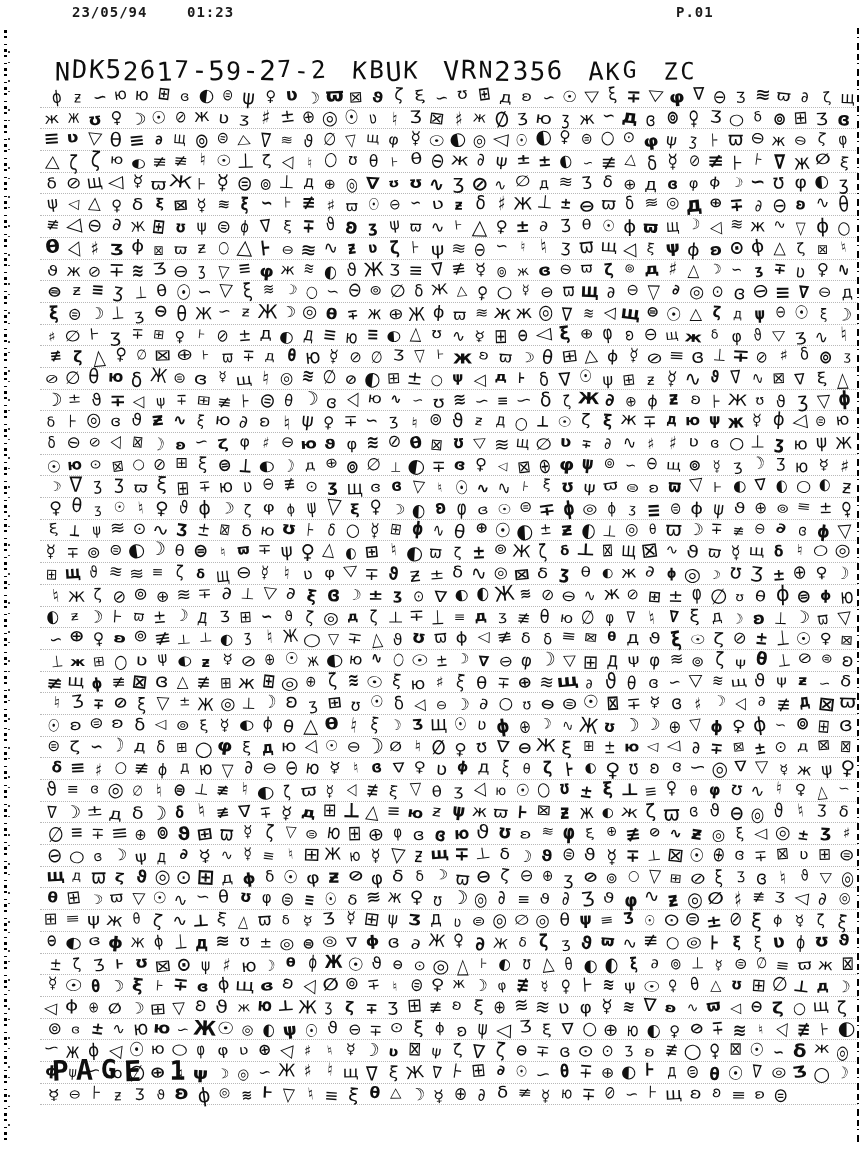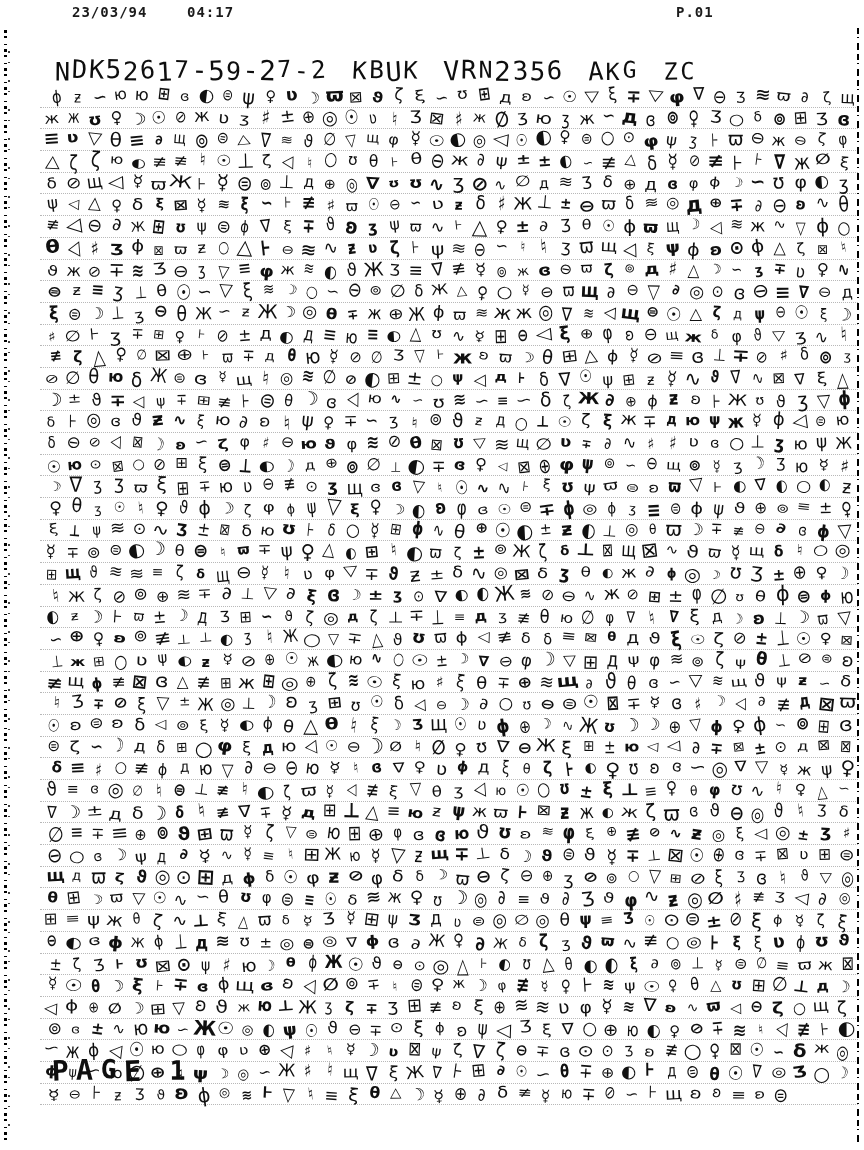--- a/index.html
+++ b/index.html
@@ -51,22 +51,22 @@
   .stripeR{
     position:absolute;left:857px;top:28px;width:2px;height:1118px;
     background:repeating-linear-gradient(180deg,#000 0 6px,transparent 6px 9px,#000 9px 10px,transparent 10px 15px,#000 15px 22px,transparent 22px 26px);
   }
 </style>
 </head>
 <body>
 
 <div class="page">
 
-  <span class="fax-meta" id="faxDate">23/03/94</span>
-  <span class="fax-meta" id="faxTime">04:17</span>
+  <span class="fax-meta" id="faxDate">23/05/94</span>
+  <span class="fax-meta" id="faxTime">01:23</span>
   <span class="fax-meta" id="faxPage">P.01</span>
 
   <div class="stripeL1"></div>
   <div class="stripeL2"></div>
   <div class="stripeR"></div>
 
   <div class="hand" id="refLine"><span class="hc" style="transform: rotate(0.4deg) translateY(1.5px) scale(1.02);">N</span><span class="hc" style="transform: rotate(2.4deg) translateY(-1px) scale(1.02);">D</span><span class="hc" style="transform: rotate(3.4deg) translateY(-0.9px) scale(1.02);">K</span><span class="hc" style="transform: rotate(0.6deg) translateY(-1.2px) scale(1.04);">5</span><span class="hc" style="transform: rotate(0.6deg) translateY(1.1px) scale(1.03);">2</span><span class="hc" style="transform: rotate(-3.5deg) translateY(-0.7px) scale(1);">6</span><span class="hc" style="transform: rotate(-2.6deg) translateY(1.5px) scale(1.05);">1</span><span class="hc" style="transform: rotate(1.9deg) translateY(-1px) scale(0.96);">7</span><span class="hc" style="transform: rotate(1.9deg) translateY(-0.4px) scale(1.06);">-</span><span class="hc" style="transform: rotate(-2.5deg) translateY(0.5px) scale(1.08);">5</span><span class="hc" style="transform: rotate(2.7deg) translateY(0.9px) scale(1);">9</span><span class="hc" style="transform: rotate(2.5deg) translateY(-0.5px) scale(1.09);">-</span><span class="hc" style="transform: rotate(1.6deg) translateY(0.5px) scale(1.1);">2</span><span class="hc" style="transform: rotate(-2.7deg) translateY(-1.4px) scale(0.93);">7</span><span class="hc" style="transform: rotate(3.7deg) translateY(0px) scale(0.99);">-</span><span class="hc" style="transform: rotate(-3.5deg) translateY(-0.8px) scale(0.98);">2</span><span class="hsp">&nbsp;</span><span class="hc" style="transform: rotate(3.1deg) translateY(0.2px) scale(0.97);">K</span><span class="hc" style="transform: rotate(1.4deg) translateY(-0.7px) scale(0.98);">B</span><span class="hc" style="transform: rotate(-3.8deg) translateY(1.5px) scale(1.07);">U</span><span class="hc" style="transform: rotate(1.8deg) translateY(-0.3px) scale(0.96);">K</span><span class="hsp">&nbsp;</span><span class="hc" style="transform: rotate(-3.3deg) translateY(0.6px) scale(1.08);">V</span><span class="hc" style="transform: rotate(1deg) translateY(-0.5px) scale(1.03);">R</span><span class="hc" style="transform: rotate(0.3deg) translateY(-0.5px) scale(0.93);">N</span><span class="hc" style="transform: rotate(1.4deg) translateY(1.1px) scale(1.09);">2</span><span class="hc" style="transform: rotate(-3.7deg) translateY(0.3px) scale(1.03);">3</span><span class="hc" style="transform: rotate(2.3deg) translateY(1px) scale(1.03);">5</span><span class="hc" style="transform: rotate(-0.4deg) translateY(0px) scale(1.03);">6</span><span class="hsp">&nbsp;</span><span class="hc" style="transform: rotate(-3.4deg) translateY(1px) scale(1.02);">A</span><span class="hc" style="transform: rotate(-0.2deg) translateY(1.4px) scale(0.94);">K</span><span class="hc" style="transform: rotate(1.1deg) translateY(-0.8px) scale(0.92);">G</span><span class="hsp">&nbsp;</span><span class="hc" style="transform: rotate(-1.4deg) translateY(1.2px) scale(0.94);">Z</span><span class="hc" style="transform: rotate(0.1deg) translateY(0.6px) scale(0.95);">C</span></div>
 
   <div id="cipher">
       <div class="crow" style="padding-left: 5.8px;"><span class="cg" style="transform: rotate(-6.3deg) translateY(1.4px) scale(0.91, 1.05); font-size: 16.2px;">ɸ</span><span class="cg" style="transform: rotate(0.3deg) translateY(1.3px) scale(0.91, 1.06); font-size: 14.8px;">ƶ</span><span class="cg" style="transform: rotate(-7.2deg) translateY(1.6px) scale(1.03, 0.87); font-size: 16.4px; font-weight: bold;">∽</span><span class="cg" style="transform: rotate(-7.8deg) translateY(-2px) scale(0.87, 0.89); font-size: 17.4px;">ю</span><span class="cg" style="transform: rotate(3.7deg) translateY(-1.5px) scale(0.97, 0.97); font-size: 17.1px;">ю</span><span class="cg" style="transform: rotate(6.3deg) translateY(-1.8px) scale(0.87, 1.02); font-size: 16.4px; font-weight: bold;">⊞</span><span class="cg" style="transform: rotate(-3.2deg) translateY(0.4px) scale(0.92, 0.87); font-size: 15.3px;">ɞ</span><span class="cg" style="transform: rotate(6.6deg) translateY(-0.5px) scale(1.15, 1.14); font-size: 15.5px;">◐</span><span class="cg" style="transform: rotate(5deg) translateY(-1.3px) scale(0.9, 1.1); font-size: 14.7px;">⊜</span><span class="cg" style="transform: rotate(5.4deg) translateY(1.2px) scale(1.07, 1.14); font-size: 17.7px;">ψ</span><span class="cg" style="transform: rotate(3.7deg) translateY(-0.2px) scale(0.88, 0.89); font-size: 16.7px;">♀</span><span class="cg" style="transform: rotate(-4.8deg) translateY(-0.8px) scale(1.07, 1.07); font-size: 16.6px; font-weight: bold;">ʋ</span><span class="cg" style="transform: rotate(-4.2deg) translateY(1.9px) scale(0.95, 0.94); font-size: 17.1px; font-weight: bold;">☽</span><span class="cg" style="transform: rotate(-2.3deg) translateY(-0.9px) scale(1.16, 1.06); font-size: 17.8px; font-weight: bold;">ϖ</span><span class="cg" style="transform: rotate(-3.3deg) translateY(0.8px) scale(0.99, 0.9); font-size: 16.8px;">⊠</span><span class="cg" style="transform: rotate(5.7deg) translateY(1.9px) scale(1.06, 0.87); font-size: 16.2px; font-weight: bold;">ϑ</span><span class="cg" style="transform: rotate(4.8deg) translateY(-1.7px) scale(1.06, 1.11); font-size: 15px;">ζ</span><span class="cg" style="transform: rotate(-6.8deg) translateY(0.3px) scale(1.19, 0.89); font-size: 16.2px;">ξ</span><span class="cg" style="transform: rotate(-4.3deg) translateY(1.6px) scale(0.92, 0.94); font-size: 17.2px;">∽</span><span class="cg" style="transform: rotate(-6.4deg) translateY(-1.9px) scale(1.06, 0.91); font-size: 16.5px;">ʊ</span><span class="cg" style="transform: rotate(-7.5deg) translateY(-1.8px) scale(0.87, 1.09); font-size: 16.2px; font-weight: bold;">⊞</span><span class="cg" style="transform: rotate(5.1deg) translateY(1.5px) scale(1.16, 0.96); font-size: 15.6px;">д</span><span class="cg" style="transform: rotate(1.2deg) translateY(0px) scale(1.15, 0.98); font-size: 14px;">ʚ</span><span class="cg" style="transform: rotate(-7.3deg) translateY(1.9px) scale(0.9, 1.07); font-size: 16.2px;">∽</span><span class="cg" style="transform: rotate(-6.1deg) translateY(1.2px) scale(1.06, 0.97); font-size: 15.8px; font-weight: bold;">☉</span><span class="cg" style="transform: rotate(-1.5deg) translateY(0.1px) scale(1.1, 0.86); font-size: 17.5px;">▽</span><span class="cg" style="transform: rotate(-6.7deg) translateY(-1.8px) scale(0.94, 1.12); font-size: 15.6px;">ξ</span><span class="cg" style="transform: rotate(2.1deg) translateY(0.8px) scale(1.14, 1.14); font-size: 15.6px; font-weight: bold;">∓</span><span class="cg" style="transform: rotate(4.8deg) translateY(-0.7px) scale(1.17, 0.87); font-size: 17px;">▽</span><span class="cg" style="transform: rotate(-5.8deg) translateY(1px) scale(1.12, 0.94); font-size: 18px; font-weight: bold;">φ</span><span class="cg" style="transform: rotate(-0.8deg) translateY(-1.7px) scale(1.02, 1.06); font-size: 16.4px;">∇</span><span class="cg" style="transform: rotate(-0.6deg) translateY(0.5px) scale(0.99, 1.11); font-size: 16.9px;">⊖</span><span class="cg" style="transform: rotate(-0.1deg) translateY(1.8px) scale(0.93, 0.94); font-size: 15.7px;">Ʒ</span><span class="cg" style="transform: rotate(3.8deg) translateY(-1.8px) scale(1.12, 0.94); font-size: 16.7px; font-weight: bold;">≋</span><span class="cg" style="transform: rotate(6.7deg) translateY(0px) scale(1.12, 0.93); font-size: 15.4px;">ϖ</span><span class="cg" style="transform: rotate(-4.9deg) translateY(1.6px) scale(0.96, 0.88); font-size: 16.5px;">∂</span><span class="cg" style="transform: rotate(-7.7deg) translateY(1.3px) scale(0.95, 0.99); font-size: 14.7px;">ζ</span><span class="cg" style="transform: rotate(1.7deg) translateY(1.5px) scale(1.07, 1.16); font-size: 14.3px;">щ</span></div>

